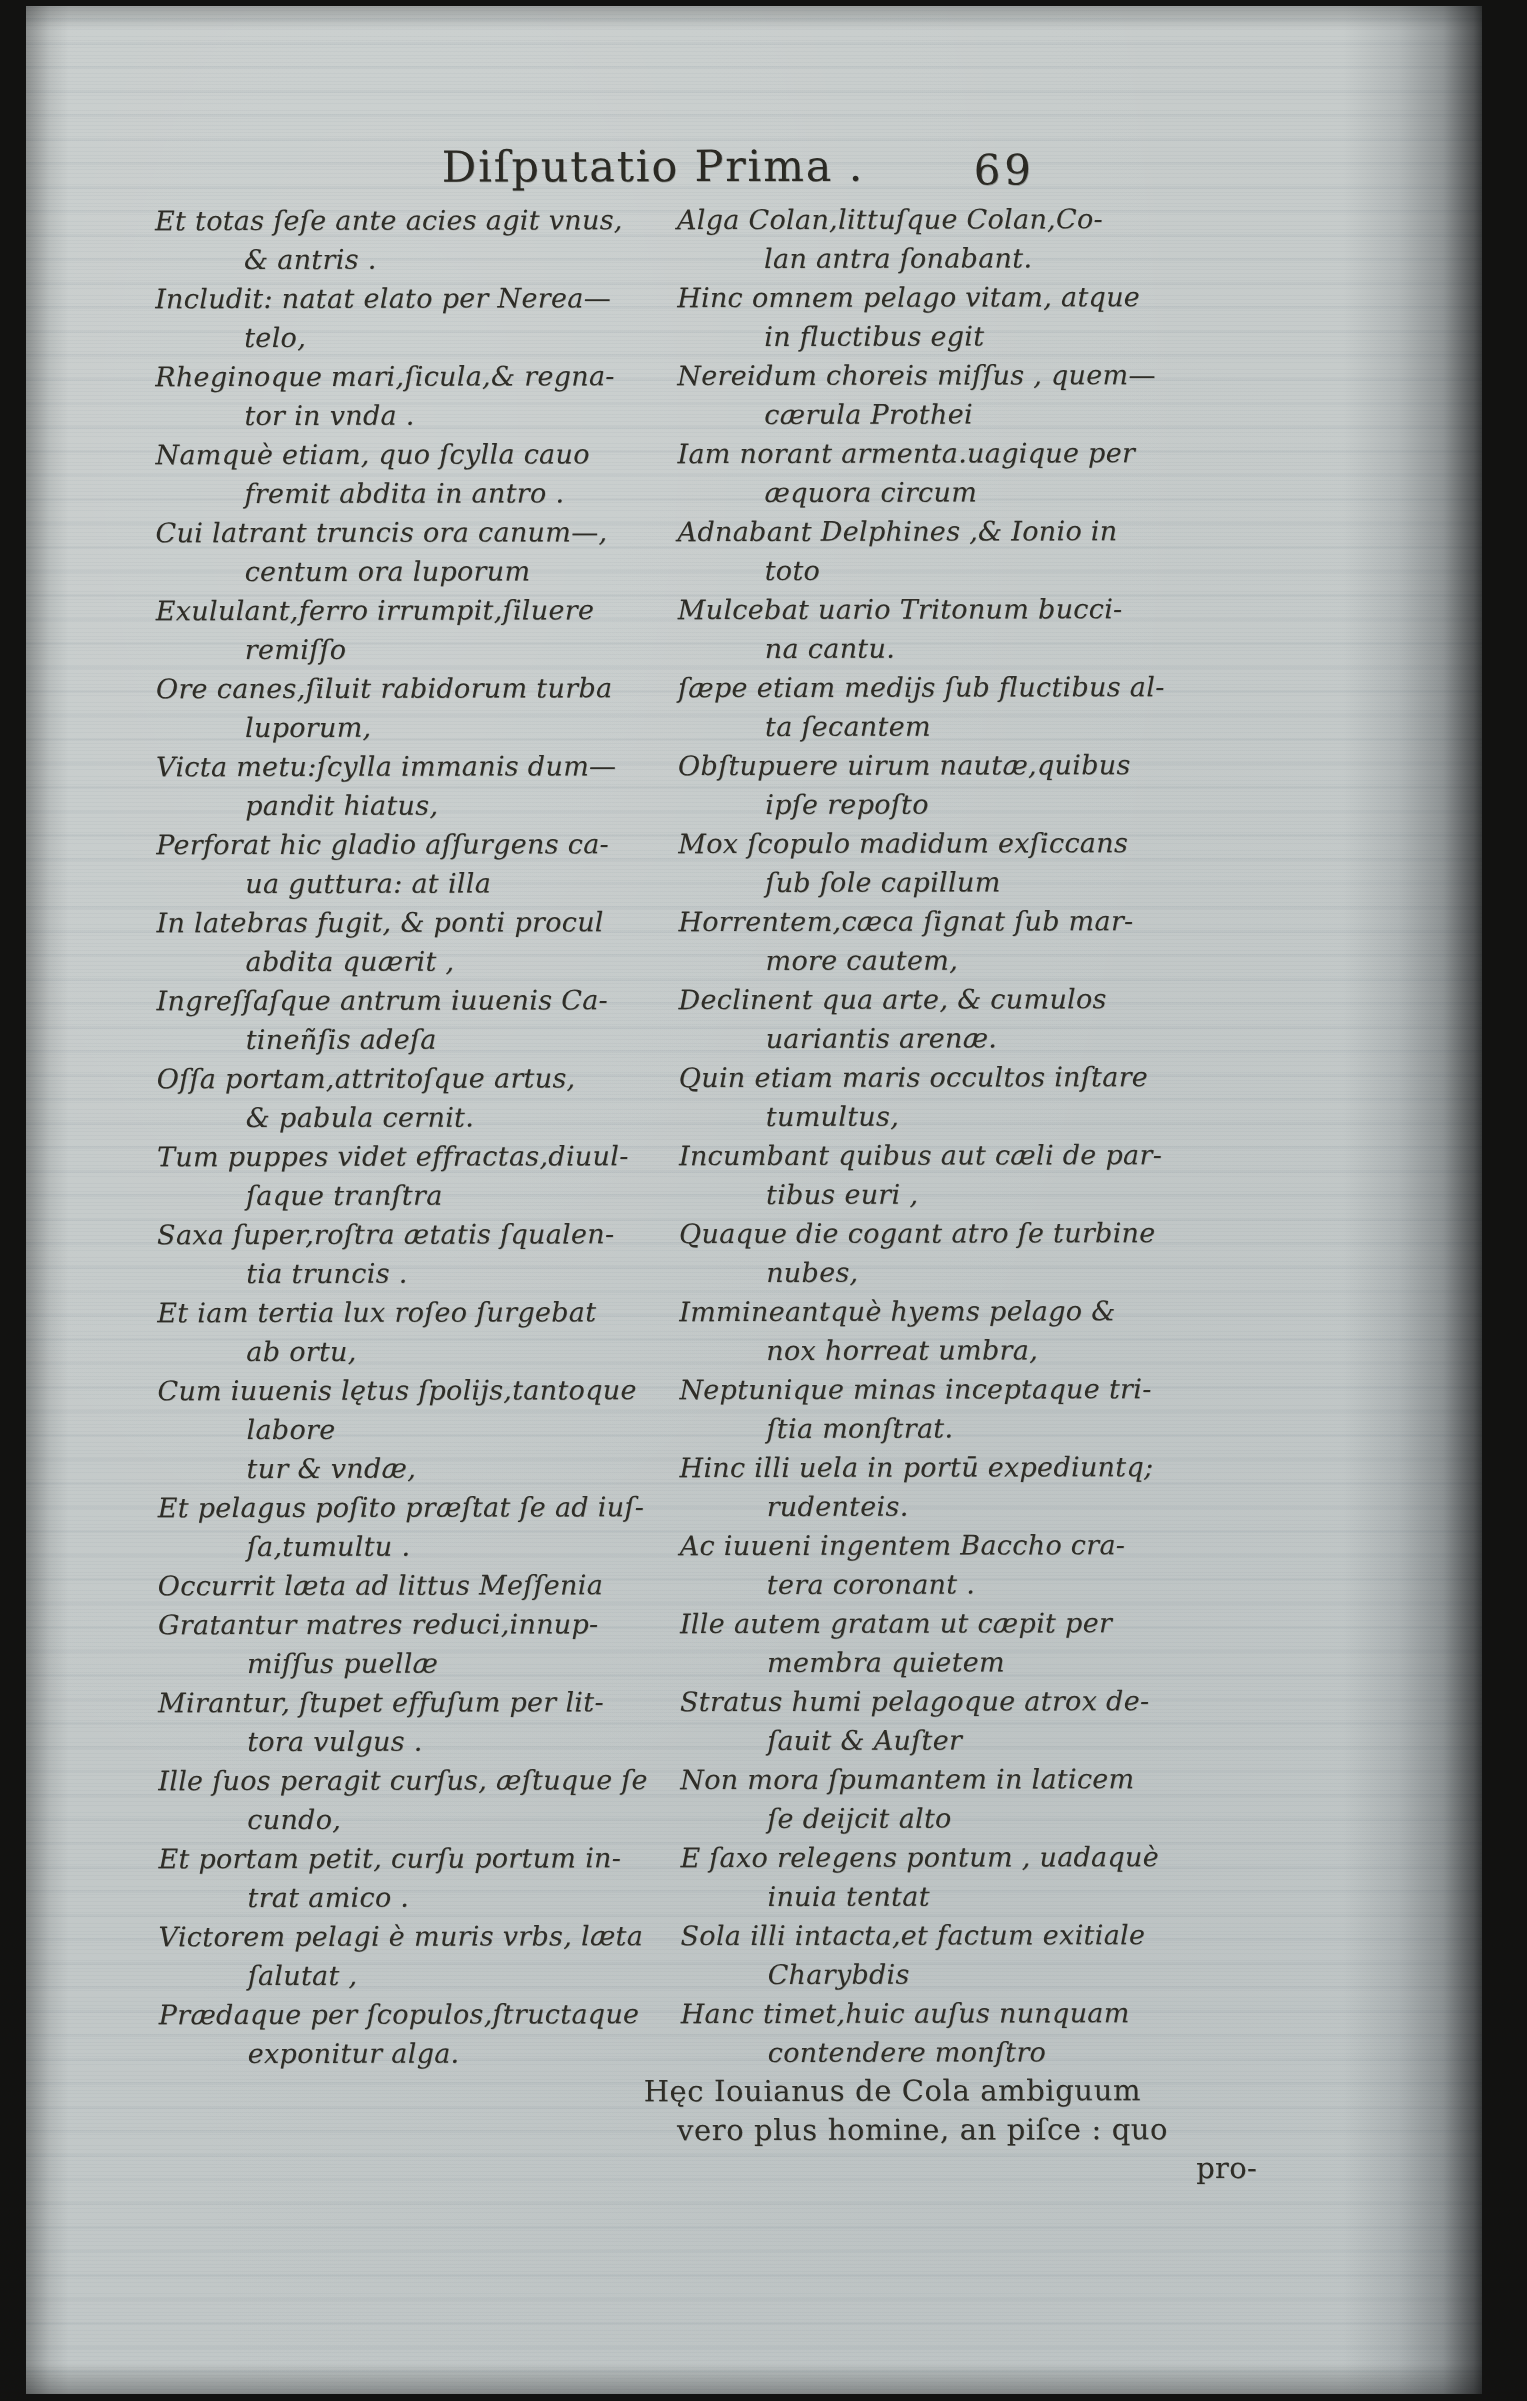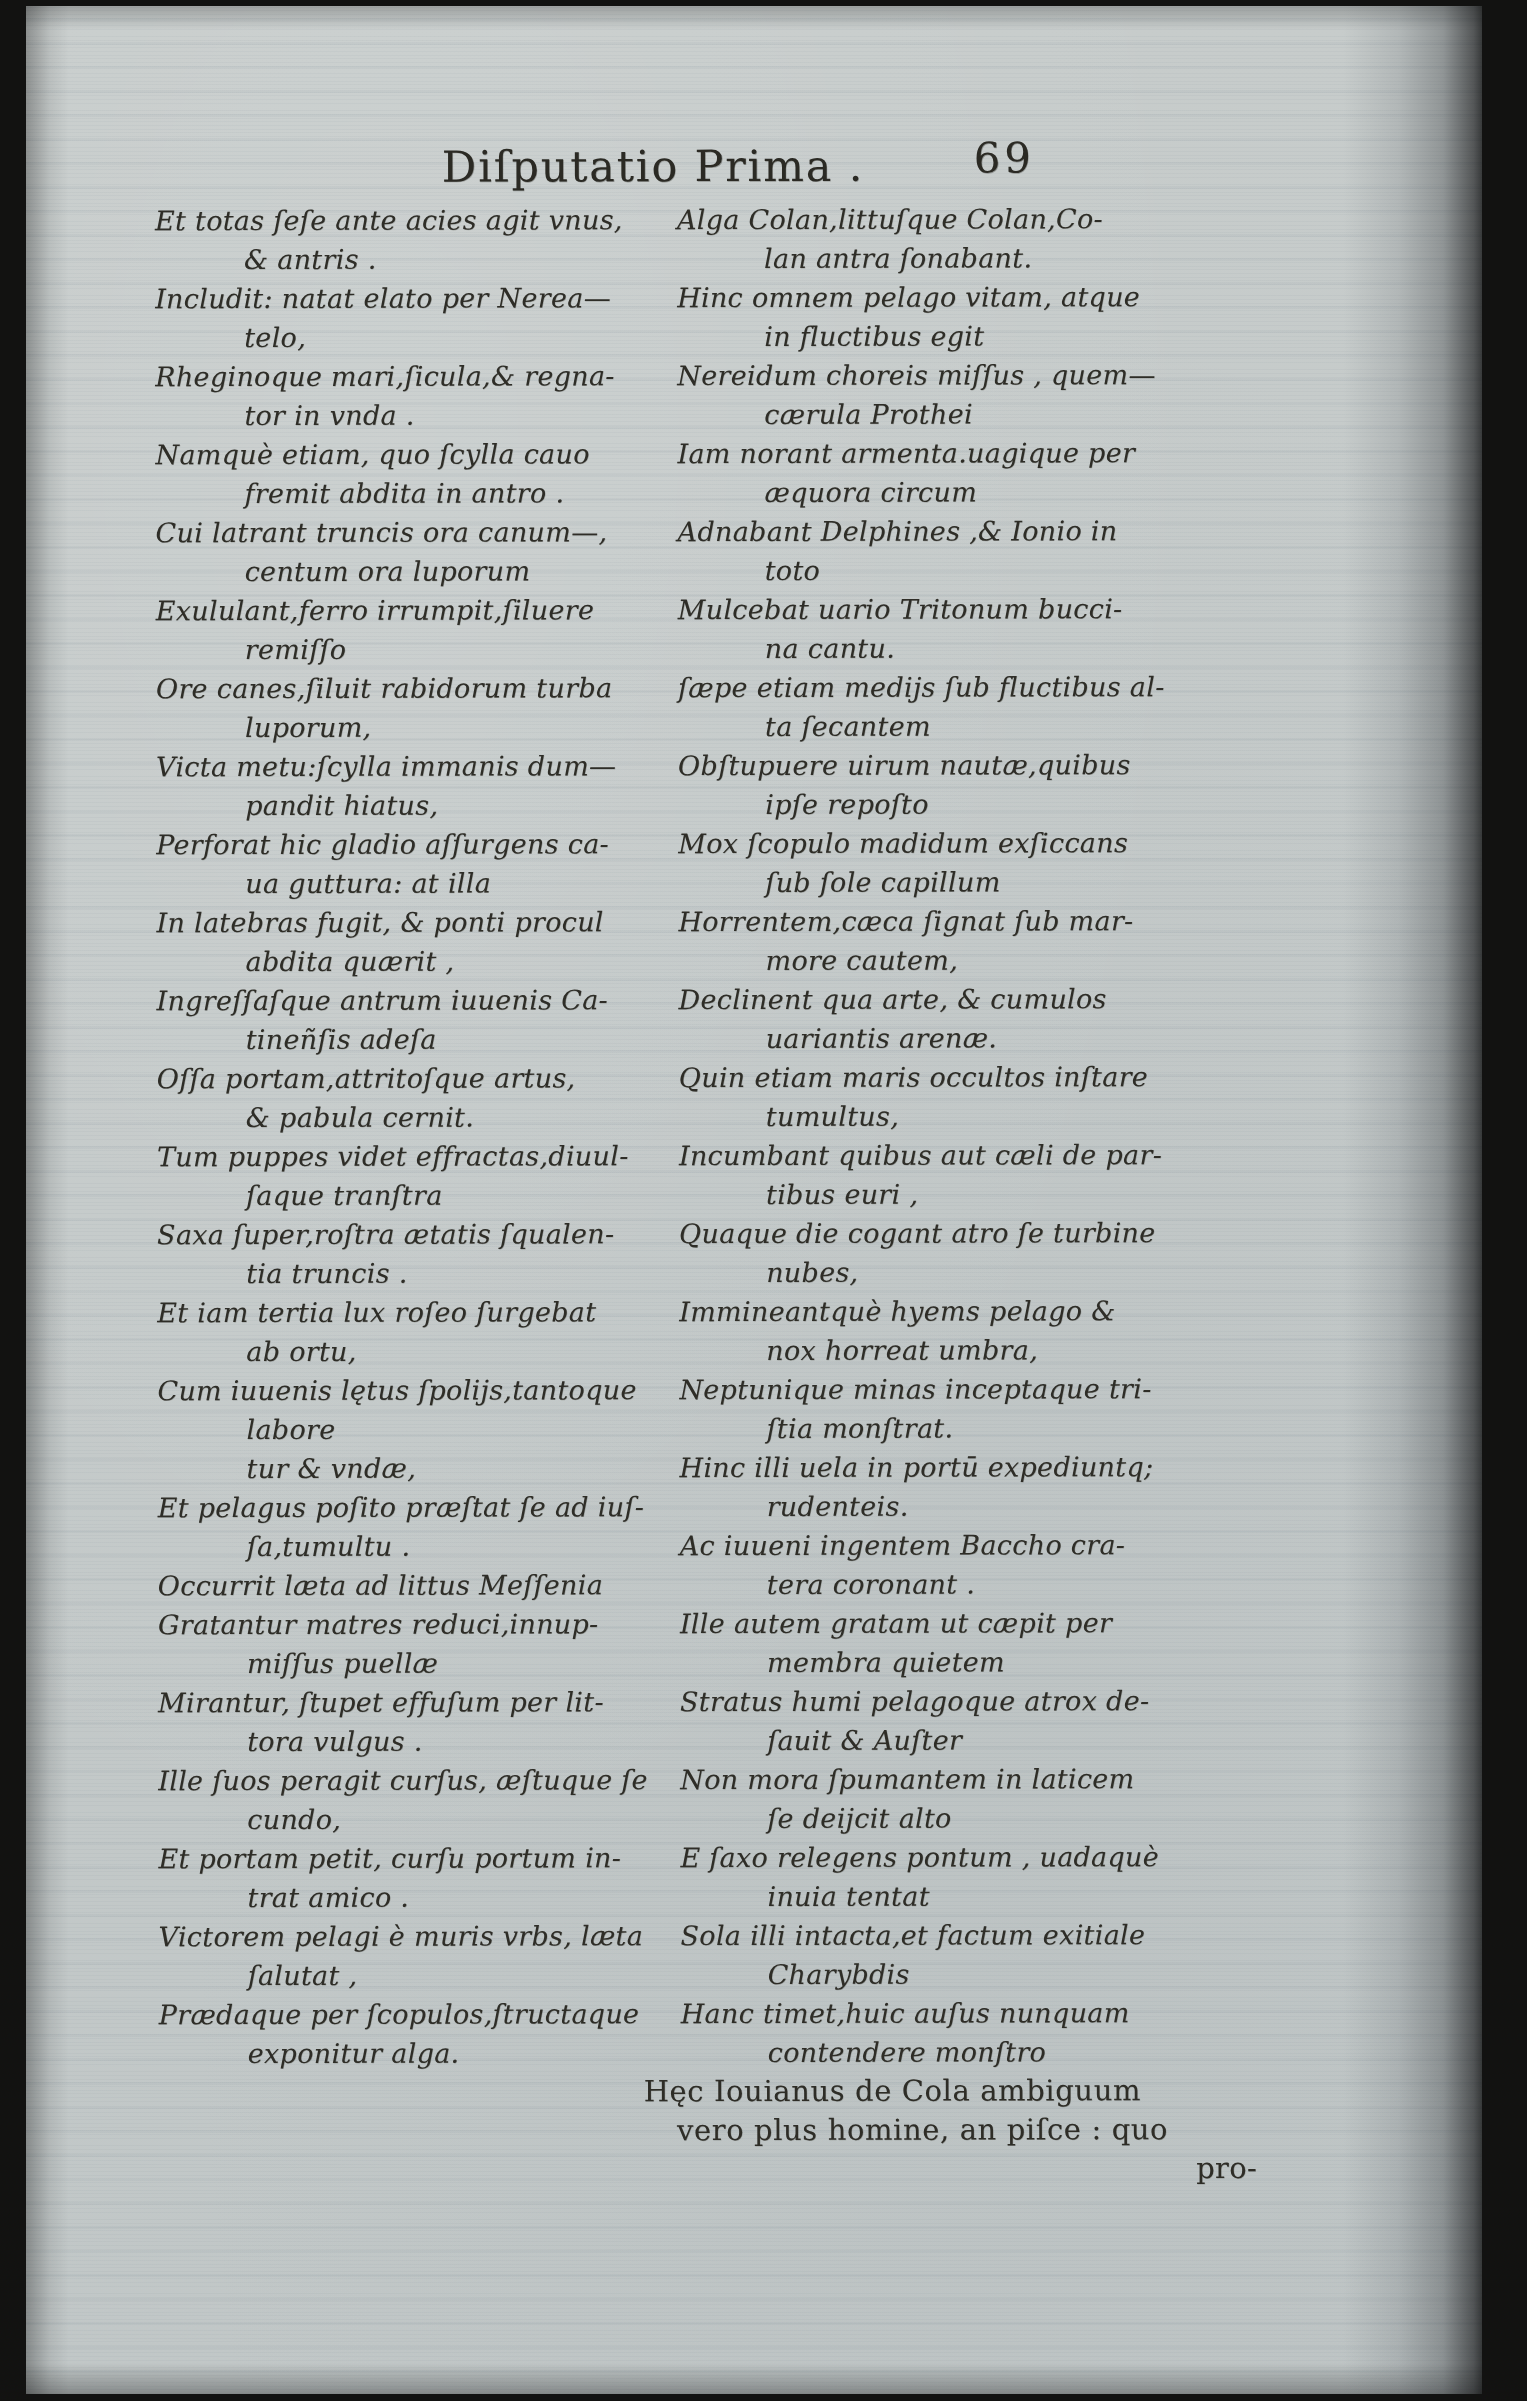--- a/index.html
+++ b/index.html
@@ -42,21 +42,21 @@
     transform:rotate(-0.12deg);
     color:#2e2d27;
   }
   .header-title{
     position:absolute;left:418px;top:135px;
     font-size:43px;letter-spacing:1.8px;
     color:#2b2a24;
     text-shadow:0.6px 0.7px 0.6px rgba(43,42,36,0.35);
   }
   .page-number{
-    position:absolute;left:950px;top:128px;
+    position:absolute;left:950px;top:140px;
     font-size:42px;letter-spacing:3.7px;
     color:#2b2a24;
     text-shadow:0.6px 0.7px 0.6px rgba(43,42,36,0.35);
   }
   .col{
     position:absolute;top:194px;
   }
   .col-left{left:131px;width:434px;}
   .col-right{left:614px;width:693px;}
   .line{

